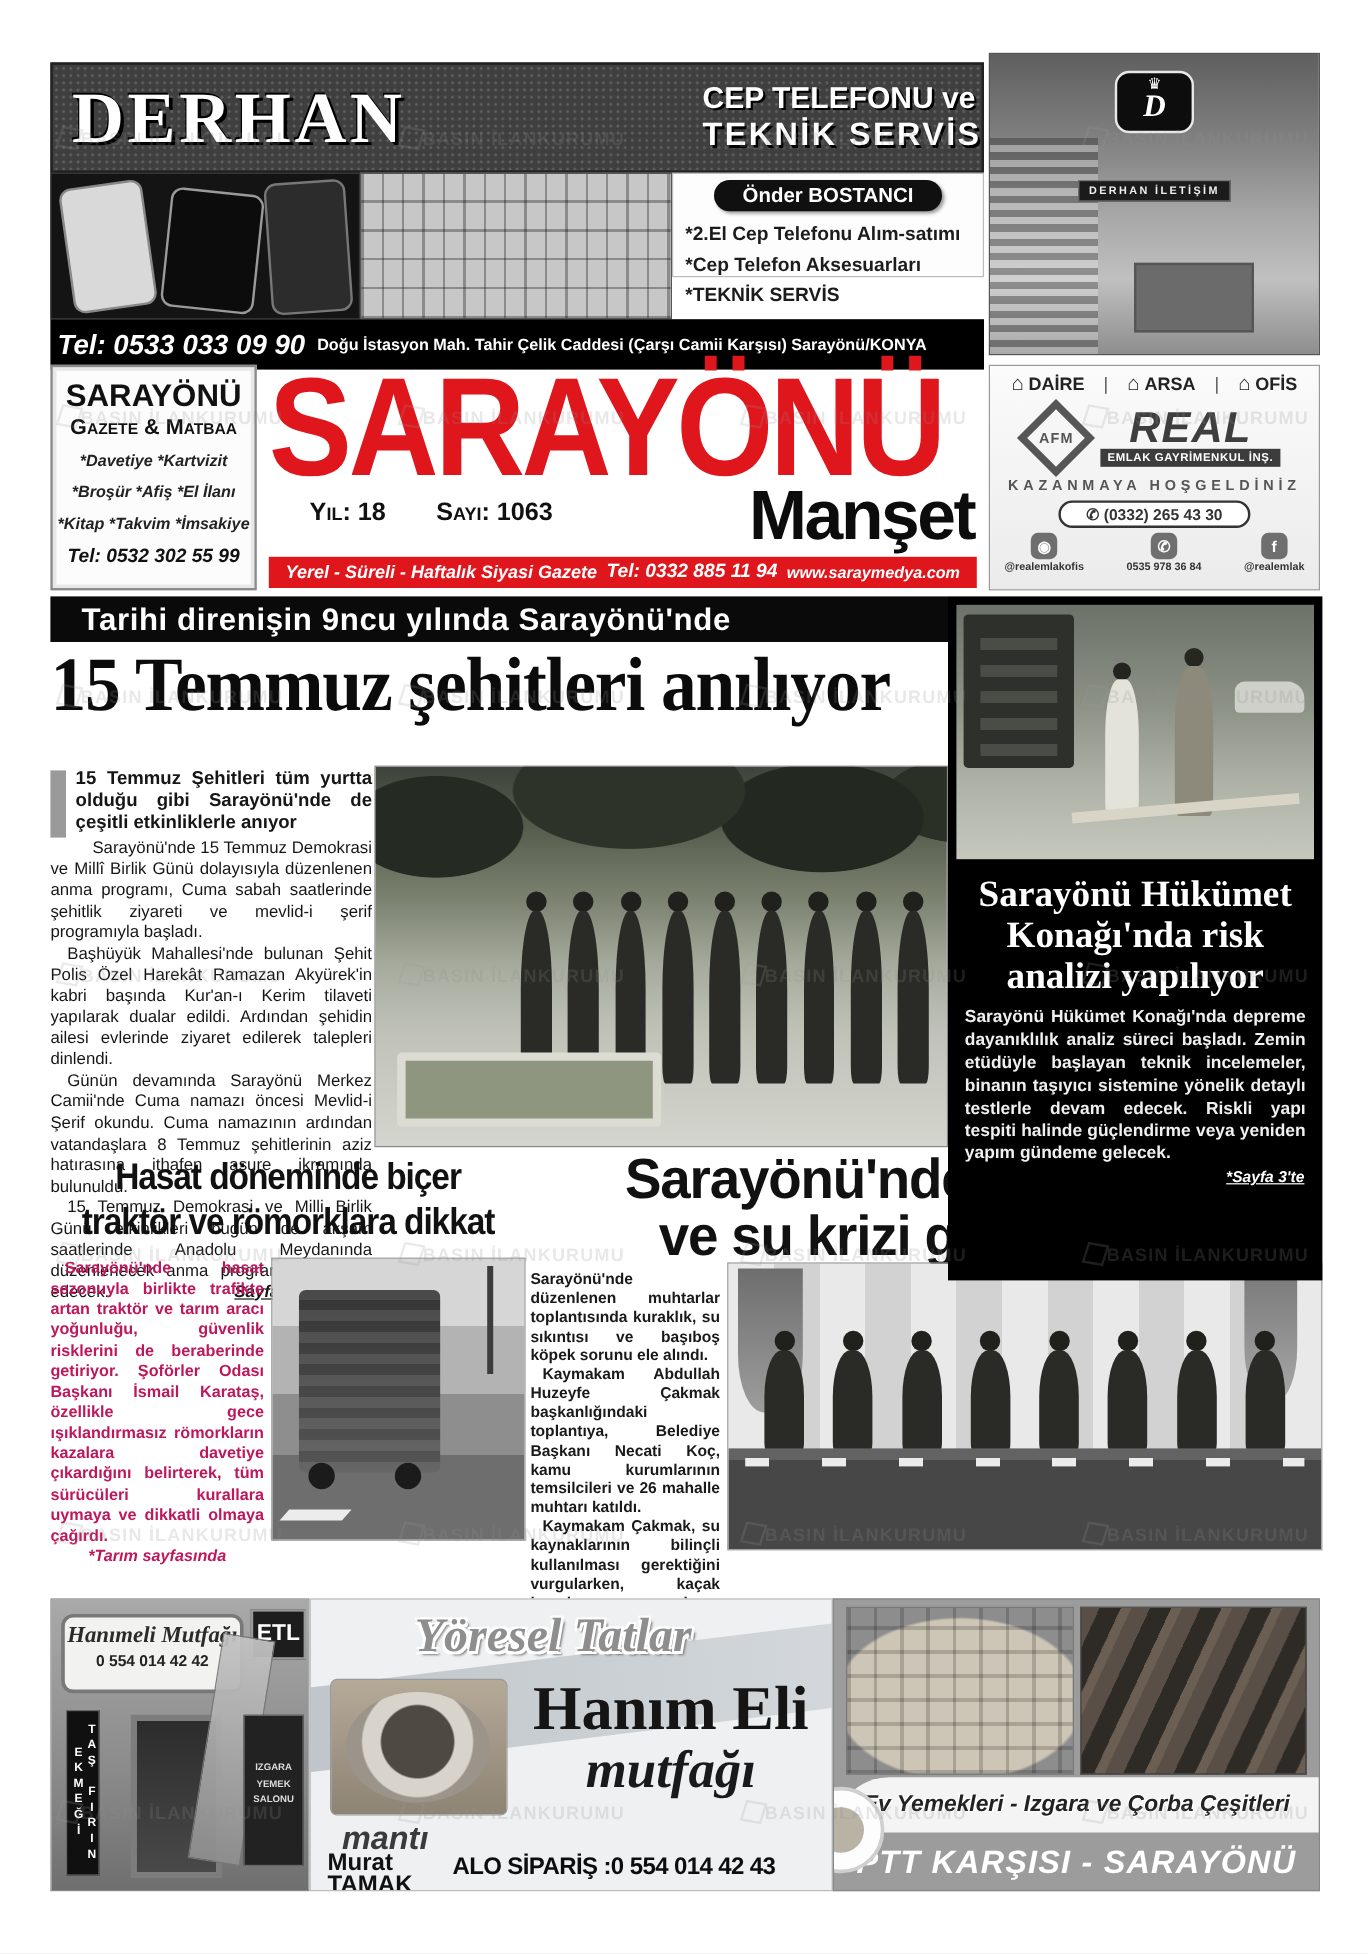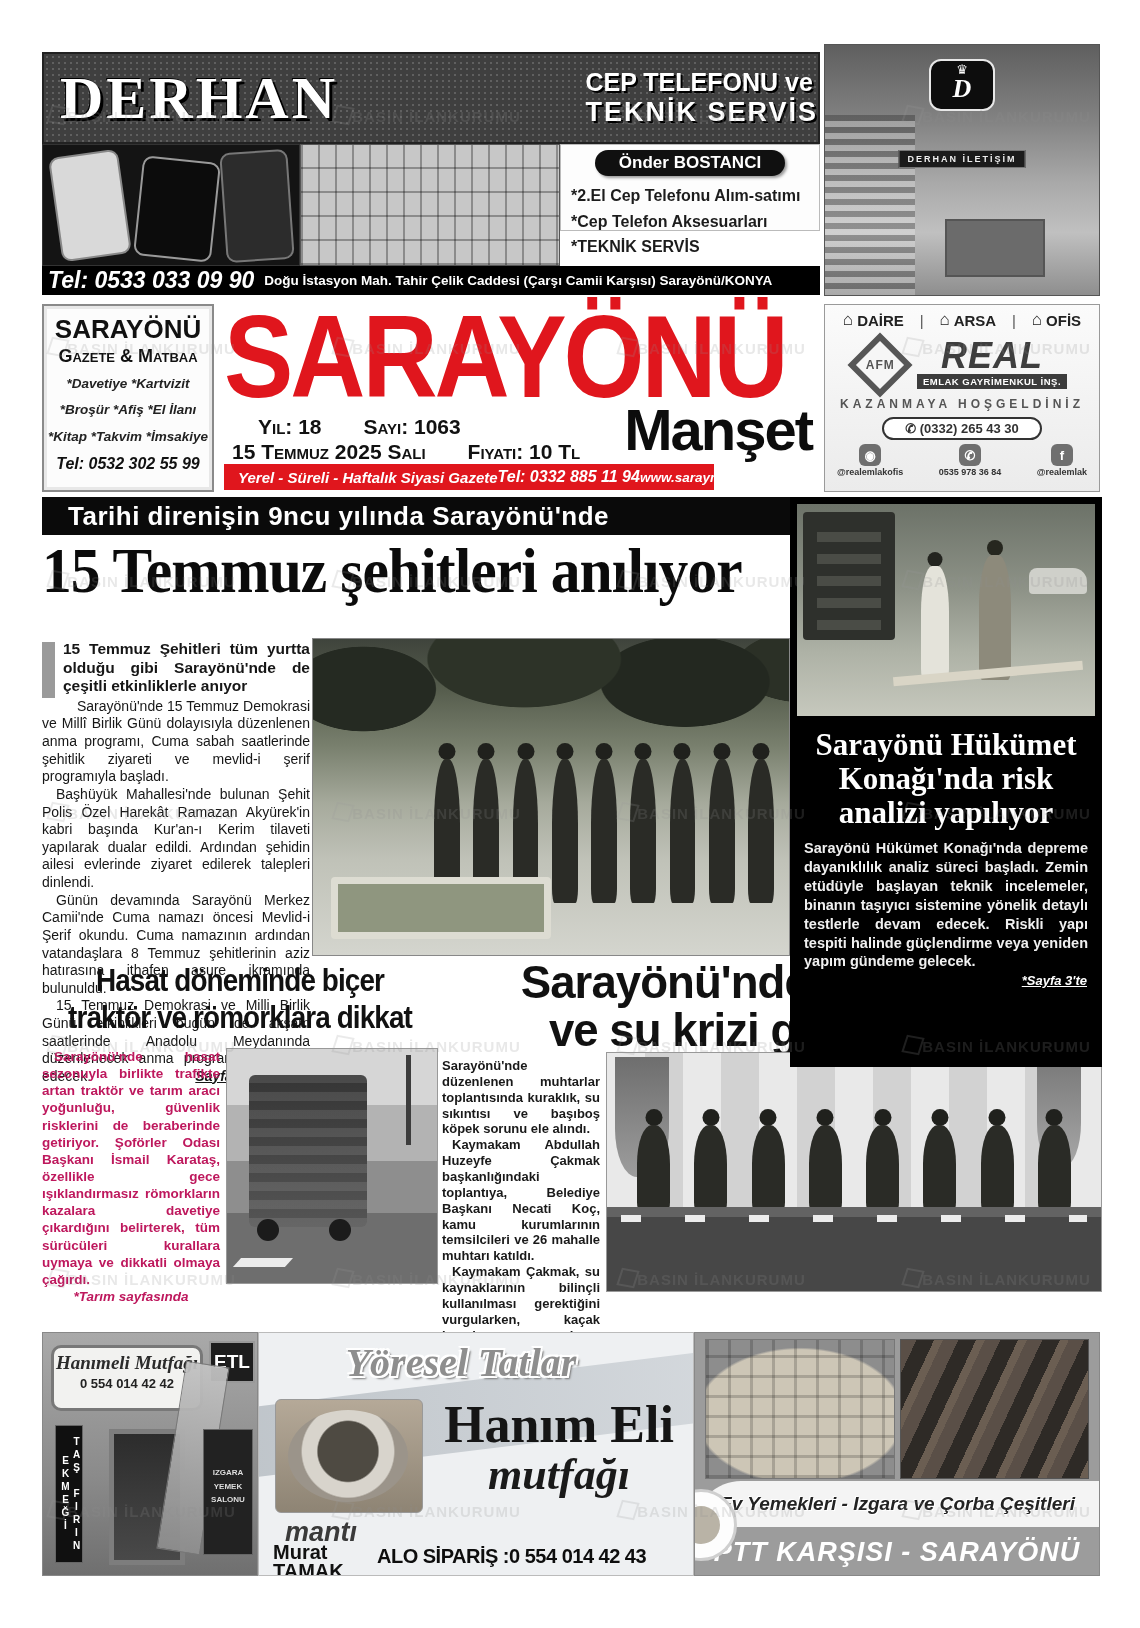--- a/index.html
+++ b/index.html
@@ -29,21 +29,21 @@
   .ph-collage .p1{position:absolute;left:12px;top:8px;width:70px;height:105px;background:#d9d9d9;border-radius:10px;border:2px solid #888;transform:rotate(-8deg)}
   .ph-collage .p2{position:absolute;left:95px;top:14px;width:78px;height:100px;background:#0c0c0c;border-radius:10px;border:2px solid #9a9a9a;transform:rotate(6deg)}
   .ph-collage .p3{position:absolute;left:180px;top:6px;width:68px;height:110px;background:#2c2c2c;border-radius:10px;border:2px solid #777;transform:rotate(-4deg)}
   .ph-wall{position:absolute;left:258px;top:100px;width:260px;height:122px;background:#c7c7c7;border:1px solid #555;
            background-image:repeating-linear-gradient(90deg,rgba(0,0,0,.30) 0 2px,transparent 2px 17px),
                             repeating-linear-gradient(0deg,rgba(0,0,0,.30) 0 2px,transparent 2px 24px)}
   .derhan-right{position:absolute;left:518px;top:100px;width:260px;height:87px;background:#fdfdfd;border:1px solid #bbb;padding-top:5px}
   .onder-pill{width:190px;margin:0 auto;background:#101010;color:#fff;border-radius:16px;text-align:center;
               font-weight:bold;font-size:17px;padding:3px 0;box-shadow:2px 2px 3px #999}
   .derhan-bullets{padding:7px 0 0 10px;font-weight:bold;font-size:16px;line-height:1.6;color:#1c1c1c}
-  .derhan-bottom{position:absolute;left:0;top:222px;width:778px;height:29px;background:#000;color:#fff;
+  .derhan-bottom{position:absolute;left:0;top:222px;width:778px;height:42px;background:#000;color:#fff;
                  display:flex;align-items:center;white-space:nowrap}
   .derhan-tel{font-size:23px;font-weight:bold;font-style:italic;padding:0 10px 0 6px}
   .derhan-addr{font-size:13.5px;font-weight:bold}
   .derhan-shop{position:absolute;left:782px;top:0;width:276px;height:252px;border:1px solid #555;
                background:linear-gradient(180deg,#5f5f5f 0%,#828282 30%,#a9a9a9 55%,#c0c0c0 75%,#8e8e8e 100%)}
   .shop-wall{position:absolute;left:0;top:70px;width:90px;bottom:0;background:
              repeating-linear-gradient(0deg,rgba(255,255,255,.25) 0 6px,rgba(0,0,0,.25) 6px 12px)}
   .shop-badge{position:absolute;left:50%;top:14px;transform:translateX(-50%);width:66px;height:52px;background:#0d0d0d;
               border:2px solid #e8e8e8;border-radius:12px;color:#fff;text-align:center;line-height:1}
   .shop-crown{font-size:13px;display:block;margin-top:2px}
@@ -59,21 +59,21 @@
   .mh-left-t1{font-size:26px;font-weight:bold;letter-spacing:0px}
   .mh-left-t2{font-size:18px;font-weight:bold;font-variant:small-caps;margin-top:1px}
   .mh-left-services{font-size:13.5px;font-weight:bold;font-style:italic;line-height:1.95;margin-top:4px;color:#222}
   .mh-left-tel{font-size:16px;font-weight:bold;font-style:italic;margin-top:5px}
   .mh-center{position:absolute;left:182px;top:0;width:590px;height:188px}
   .mh-title{position:absolute;left:0;top:-6px;width:590px;font-size:104px;font-weight:bold;color:#e0161d;
             letter-spacing:-3px;line-height:1;transform:scaleY(1.12);transform-origin:top left;white-space:nowrap}
   .mh-meta{position:absolute;left:34px;top:110px;font-weight:bold;font-variant:small-caps;font-size:21px;line-height:1.2;white-space:nowrap}
   .mh-meta .sp{display:inline-block;width:42px}
   .mh-manset{position:absolute;right:2px;top:92px;font-size:58px;font-weight:bold;letter-spacing:-2px;color:#0c0c0c}
-  .mh-redbar{position:absolute;left:0;top:160px;width:490px;height:26px;background:#e0161d;color:#fff;
+  .mh-redbar{position:absolute;left:0;top:160px;width:590px;height:26px;background:#e0161d;color:#fff;
              display:flex;align-items:center;justify-content:space-between;padding:0 14px;white-space:nowrap}
   .mh-tagline{font-size:15px;font-weight:bold;font-style:italic}
   .mh-tel{font-size:16px;font-weight:bold;font-style:italic}
   .mh-web{font-size:13.5px;font-weight:bold;font-style:italic}
   .mh-right{position:absolute;left:782px;top:0;width:276px;height:188px;border:1px solid #9a9a9a;
             background:linear-gradient(180deg,#fbfbfb,#ebebeb)}
   .re-cats{display:flex;align-items:center;justify-content:space-evenly;padding:5px 2px 2px;font-weight:bold;font-size:15px;color:#222}
   .re-cat{display:flex;align-items:center;gap:4px}
   .re-cat .ic{font-size:17px}
   .re-sep{color:#555;font-weight:normal}
@@ -408,21 +408,20 @@
         <div>*Davetiye  *Kartvizit</div>
         <div>*Broşür  *Afiş *El İlanı</div>
         <div>*Kitap *Takvim *İmsakiye</div>
       </div>
       <div class="mh-left-tel">Tel: 0532 302 55 99</div>
     </div>
     <div class="mh-center">
       <div class="mh-title">SARAYÖNÜ</div>
       <div class="mh-meta">
         <div><span>Yıl: 18</span><span class="sp"></span><span>Sayı: 1063</span></div>
-        <div style="margin-left:-26px"><span>15 Temmuz 2025 Salı</span><span class="sp"></span><span>Fiyatı: 10 Tl</span></div>
       </div>
       <div class="mh-manset">Manşet</div>
       <div class="mh-redbar">
         <span class="mh-tagline">Yerel - Süreli - Haftalık Siyasi Gazete</span>
         <span class="mh-tel">Tel: 0332  885 11 94</span>
         <span class="mh-web">www.saraymedya.com</span>
       </div>
     </div>
     <div class="mh-right">
       <div class="re-cats">

